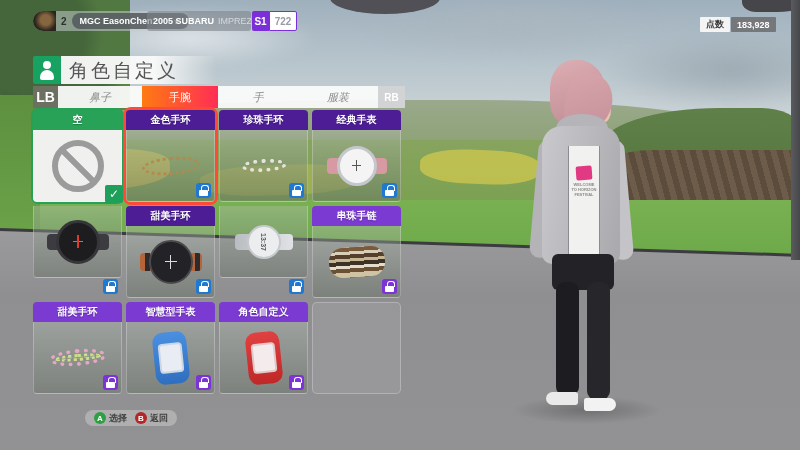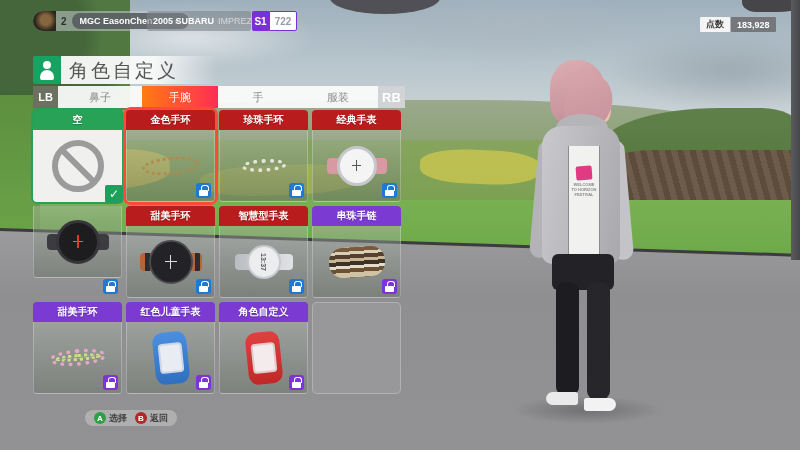--- a/index.html
+++ b/index.html
@@ -96,37 +96,37 @@
   
   .title-icon{left:33px;top:56px;width:28px;height:28px;background:#17a262;border-radius:2px;position:absolute;}
   .title-icon::before{content:'';position:absolute;left:10px;top:5px;width:8px;height:8px;background:#fff;border-radius:50%;}
   .title-icon::after{content:'';position:absolute;left:7px;top:14px;width:14px;height:10px;background:#fff;border-radius:7px 7px 2px 2px;}
   .title-bar{left:61px;top:56px;width:155px;height:28px;
        background:linear-gradient(90deg,rgba(250,250,250,.95) 60%,rgba(250,250,250,0));
        display:flex;align-items:flex-end;padding-left:8px;}
   .title-text{font-size:19px;color:#555;letter-spacing:3px;}
   .tabs{left:33px;top:86px;height:22px;display:flex;}
   .tab{height:22px;display:flex;align-items:center;justify-content:center;font-size:11px;cursor:default;}
-  .tab-bumper-l{width:25px;background:#6b7060;color:#fff;font-size:11px;font-weight:bold;}
-  .tab-bumper-r{width:27px;background:#d2d3d5;color:#fff;font-size:13px;font-weight:bold;}
-  .tab-normal{background:rgba(250,250,250,.95);color:#8a8a8a;}
+  .tab-bumper-l{width:25px;background:#6b7060;color:#fff;font-size:14px;font-weight:bold;}
+  .tab-bumper-r{width:27px;background:#d2d3d5;color:#fff;font-size:10px;font-weight:bold;}
+  .tab-normal{background:rgba(250,250,250,.95);color:#8a8a8a;font-style:italic;}
   .tw1{width:84px;} .tw2{width:76px;} .tw3{width:80px;} .tw4{width:80px;}
   .tab-selected{background:linear-gradient(90deg,#ff7a12,#ff2d55);color:#fff;font-weight:normal;}
 
   
   .grid{left:33px;top:110px;display:grid;grid-template-columns:repeat(4,89px);grid-auto-rows:92px;gap:4px;}
   .cell{position:relative;border-radius:5px;}
   .tile-header{height:20px;border-radius:4px 4px 0 0;display:flex;align-items:center;justify-content:center;
        color:#fff;font-size:10px;font-weight:bold;text-shadow:0 1px 1px rgba(0,0,0,.25);white-space:nowrap;}
   .tile-body{height:72px;border-radius:0 0 4px 4px;position:relative;overflow:hidden;
        display:flex;align-items:center;justify-content:center;
        background:linear-gradient(180deg,rgba(178,188,176,.40),rgba(104,114,102,.48));
        border:1px solid rgba(255,255,255,.25);border-top:none;}
   .color-green .tile-header{background:#27a257;}
-  .color-blue  .tile-header{background:#b91c1c;}
+  .color-blue  .tile-header{background:#4c1d95;}
   .color-purple .tile-header{background:#7b3ad2;}
   .equipped{box-shadow:0 0 0 2px #25a156;}
   .equipped .tile-body{background:#f0f0ee;}
   .hl{box-shadow:0 0 0 3px #ff4a38;border-radius:5px;}
   .cell.empty .tile-body{height:100%;border-radius:5px;background:rgba(158,158,160,.55);border-top:1px solid rgba(255,255,255,.25);}
   .lock-badge{position:absolute;right:4px;bottom:4px;width:15px;height:15px;border-radius:3px;
        display:none;align-items:center;justify-content:center;z-index:3;}
   .locked .lock-badge{display:flex;}
   .color-blue .lock-badge{background:#1f78d2;}
   .color-purple .lock-badge{background:#7c34d6;}
@@ -318,21 +318,20 @@
       <div class="tile-header">甜美手环</div>
       <div class="tile-body">
         <div class="art art-edinburgh-watch"></div>
       </div>
       <div class="lock-badge">
           <span class="lock-glyph"></span>
         </div>
 
     </div>
       <div class="cell color-blue locked">
-      <div class="tile-header">智慧型手表</div>
       <div class="tile-body">
         <div class="art art-smart-watch"></div>
       <span class="watch-time">13:37</span>
         </div>
       <div class="lock-badge">
           <span class="lock-glyph"></span>
         </div>
 
     </div>
       <div class="cell color-purple locked">
@@ -349,21 +348,21 @@
       <div class="tile-header">甜美手环</div>
       <div class="tile-body">
         <div class="art art-sweet-bracelet"></div>
       </div>
       <div class="lock-badge">
           <span class="lock-glyph"></span>
         </div>
 
     </div>
       <div class="cell color-purple locked">
-      <div class="tile-header">红色儿童手表</div>
+      <div class="tile-header">智慧型手表</div>
       <div class="tile-body">
         <div class="art art-blue-kids-watch"></div>
       </div>
       <div class="lock-badge">
           <span class="lock-glyph"></span>
         </div>
 
     </div>
       <div class="cell color-purple locked">
       <div class="tile-header">角色自定义</div>

